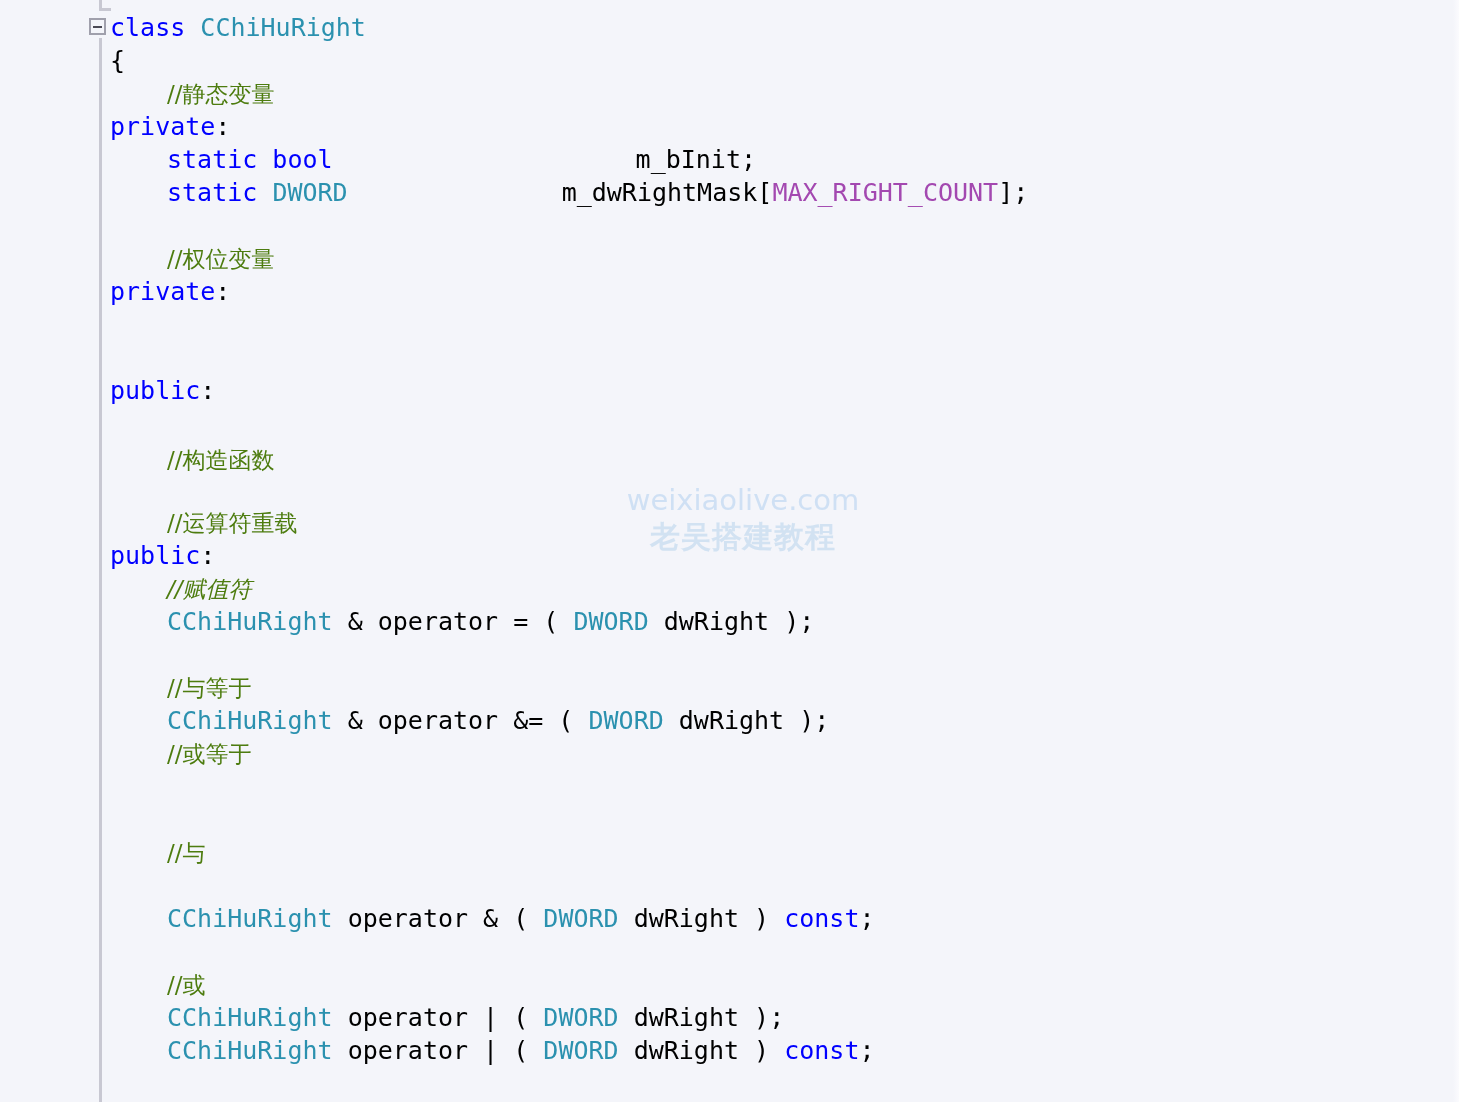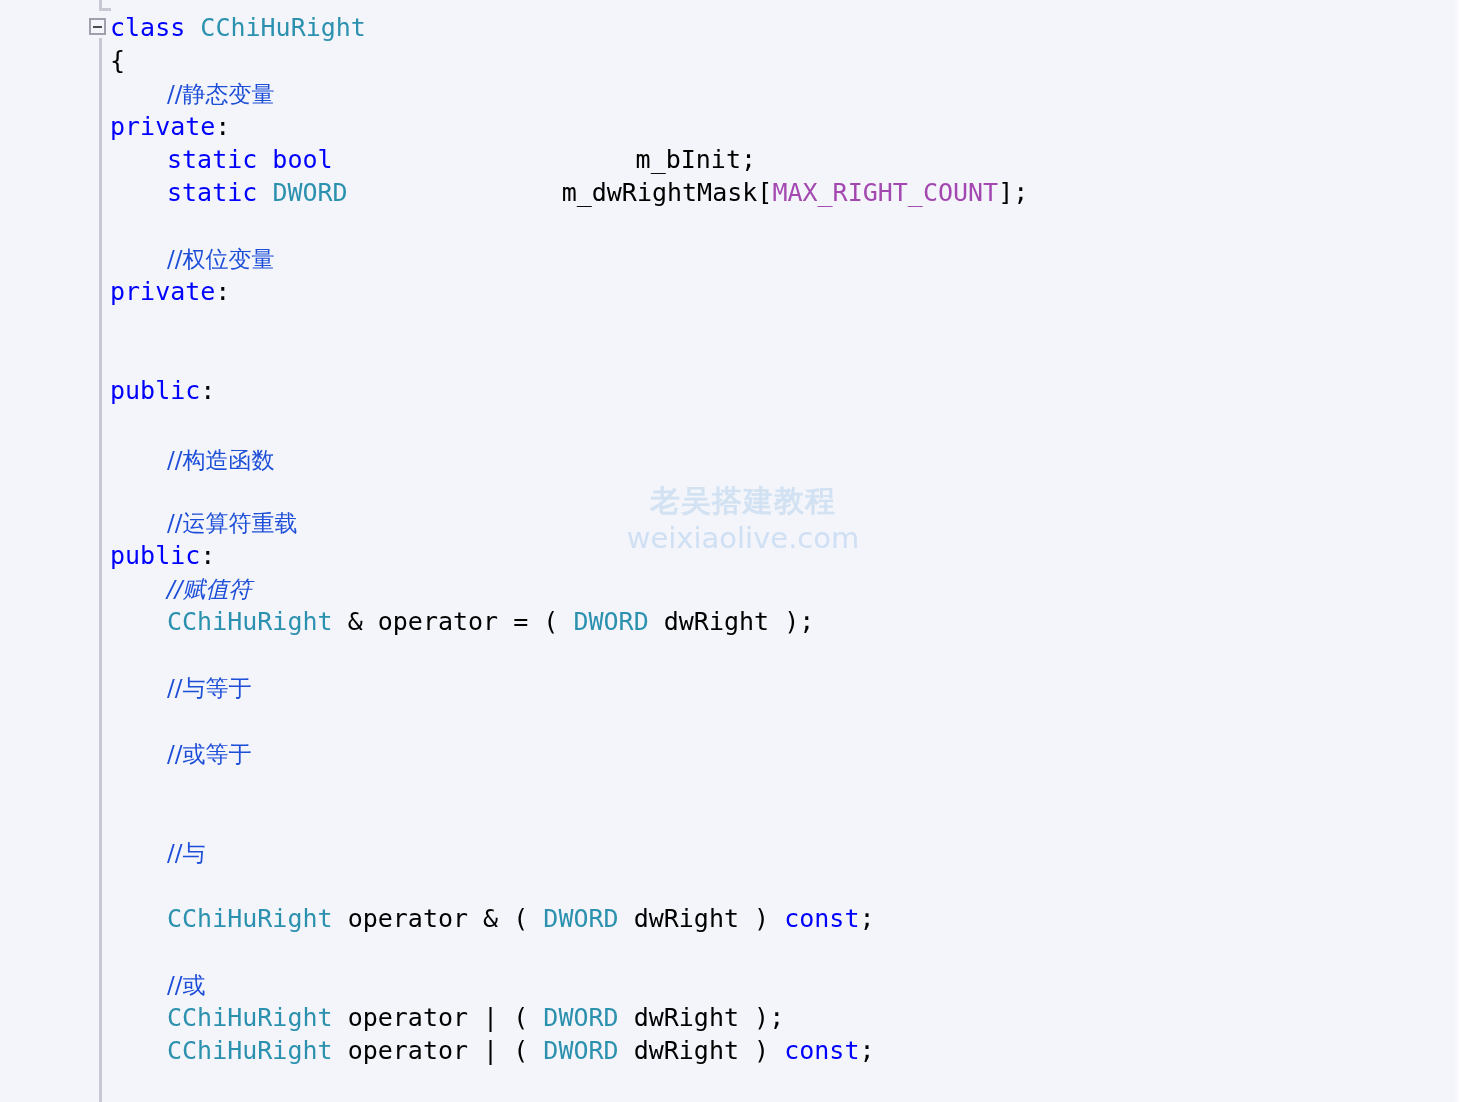--- a/index.html
+++ b/index.html
@@ -153,21 +153,21 @@
     height: 33.1px;
     width: 100%;
     z-index: 2;
     overflow: hidden;
   }
 
   
   .kw   { color: #0000ff; }   
   .typ  { color: #2b91af; }   
   .mac  { color: #a348b0; }   
-  .cmt  { color: #1d4ed8; font-family: "DejaVu Sans", "Liberation Sans", sans-serif; font-size: 23px;}
+  .cmt  { color: #4d7c0f; font-family: "DejaVu Sans", "Liberation Sans", sans-serif; font-size: 23px;}
   .pln  { color: #000000; }
 
   
   #watermark {
     position: absolute;
     left: 608px;
     top: 482px;
     width: 270px;
     text-align: center;
     z-index: 4;
@@ -277,20 +277,21 @@
     <div class="line" style="top:539px;position:absolute;"><span class="kw">public</span><span class="pln">:</span></div>
 
     <div class="line" style="top:572px;position:absolute;padding-left:57px;font-style:italic;"><span class="cmt">//赋值符</span></div>
 
     <div class="line" style="top:605px;position:absolute;padding-left:57px;"><span class="typ">CChiHuRight</span><span class="pln"> </span><span class="pln">&amp; operator = (</span><span class="pln"> </span><span class="typ">DWORD</span><span class="pln"> </span><span class="pln">dwRight</span><span class="pln"> </span><span class="pln">);</span></div>
 
     <div class="line" style="top:638px;position:absolute;"></div>
 
     <div class="line" style="top:671px;position:absolute;padding-left:57px;"><span class="cmt">//与等于</span></div>
 
+    <div class="line" style="top:704px;position:absolute;padding-left:57px;"><span class="typ">CChiHuRight</span><span class="pln"> </span><span class="pln">&amp; operator &amp;= (</span><span class="pln"> </span><span class="typ">DWORD</span><span class="pln"> </span><span class="pln">dwRight</span><span class="pln"> </span><span class="pln">);</span></div>
 
     <div class="line" style="top:737px;position:absolute;padding-left:57px;"><span class="cmt">//或等于</span></div>
 
 
     <div class="line" style="top:803px;position:absolute;"></div>
 
     <div class="line" style="top:836px;position:absolute;padding-left:57px;"><span class="cmt">//与</span></div>
 
 
     <div class="line" style="top:902px;position:absolute;padding-left:57px;"><span class="typ">CChiHuRight</span><span class="pln"> </span><span class="pln">operator &amp; (</span><span class="pln"> </span><span class="typ">DWORD</span><span class="pln"> </span><span class="pln">dwRight</span><span class="pln"> </span><span class="pln">)</span><span class="pln"> </span><span class="kw">const</span><span class="pln">;</span></div>
@@ -301,20 +302,20 @@
 
     <div class="line" style="top:1001px;position:absolute;padding-left:57px;"><span class="typ">CChiHuRight</span><span class="pln"> </span><span class="pln">operator | (</span><span class="pln"> </span><span class="typ">DWORD</span><span class="pln"> </span><span class="pln">dwRight</span><span class="pln"> </span><span class="pln">);</span></div>
 
     <div class="line" style="top:1034px;position:absolute;padding-left:57px;"><span class="typ">CChiHuRight</span><span class="pln"> </span><span class="pln">operator | (</span><span class="pln"> </span><span class="typ">DWORD</span><span class="pln"> </span><span class="pln">dwRight</span><span class="pln"> </span><span class="pln">)</span><span class="pln"> </span><span class="kw">const</span><span class="pln">;</span></div>
 
     <div class="line" style="top:1067px;position:absolute;"></div>
 
   </div>
 
   <div id="watermark">
+    <div id="wm-url">weixiaolive.com</div>
     <div id="wm-cn">老吴搭建教程</div>
-    <div id="wm-url">weixiaolive.com</div>
   </div>
 
   <div id="right-edge-inner"></div>
   <div id="right-edge"></div>
 
 </div>
 
 </body></html>

